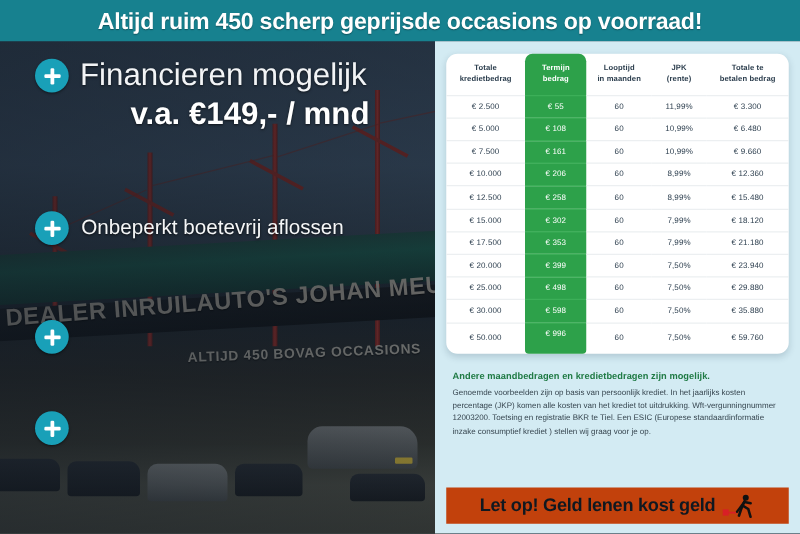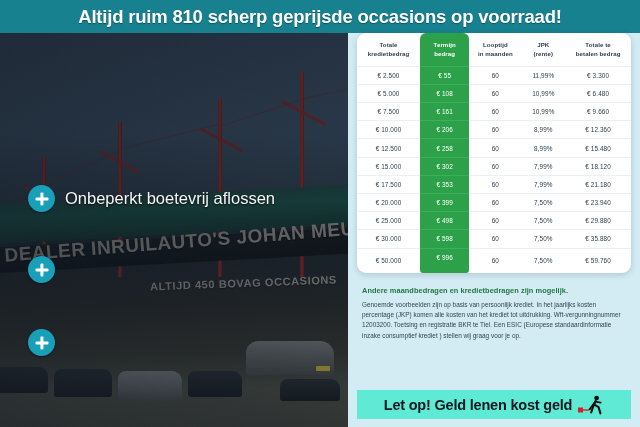--- a/index.html
+++ b/index.html
@@ -217,21 +217,21 @@
     width: 3.2px; height: 13px;
     transform: translate(-50%,-50%);
   }
 
   
   .right-panel {
     position: absolute;
     left: 348px; top: 33px;
     width: 292px; height: 394px;
     background: #d3ebf3;
-    padding: 0 9px 0 9px;
+    padding: 10px 9px 0 9px;
   }
 
   .table-card {
     background: #ffffff;
     border-radius: 9px;
     box-shadow: 0 2px 6px rgba(20,50,70,.18);
     padding: 0;
     overflow: visible;
     position: relative;
   }
@@ -293,21 +293,21 @@
     font-size: 6.4px;
     line-height: 1.62;
     color: #36454f;
     text-align: left;
   }
 
   .warn-bar {
     position: absolute;
     left: 9px; bottom: 8px;
     width: 274px; height: 29px;
-    background: #5eead4;
+    background: #c2410c;
     display: flex;
     align-items: center;
     justify-content: center;
     gap: 6px;
   }
   .warn-text {
     font-size: 14.5px;
     font-weight: bold;
     color: #101820;
     letter-spacing: -0.2px;
@@ -351,27 +351,34 @@
     <div class="car" style="left:118px;bottom:26px;width:64px;height:30px;"></div>
     <div class="car-dark" style="left:188px;bottom:30px;width:54px;height:26px;"></div>
     <div class="car" style="left:246px;bottom:52px;width:88px;height:34px;border-radius:12px 14px 4px 4px;"></div>
     <div class="plate" style="left:316px;bottom:56px;width:14px;height:5px;"></div>
     <div class="car-dark" style="left:280px;bottom:26px;width:60px;height:22px;"></div>
 
     <div class="photo-overlay"></div>
   </div>
 
   <div class="header-bar">
-    <div class="header-title">Altijd ruim 810 scherp geprijsde occasions op voorraad!</div>
+    <div class="header-title">Altijd ruim 450 scherp geprijsde occasions op voorraad!</div>
   </div>
 
   <div class="left-col">
 
-
-    <div class="bullet" style="top:152px;">
+    <div class="headline-block">
+      <div class="headline-row">
+        <span class="plus-icon"></span>
+        <span class="headline-1">Financieren mogelijk</span>
+      </div>
+      <div class="headline-2">v.a. €149,- / mnd</div>
+    </div>
+
+    <div class="bullet" style="top:136px;">
       <span class="plus-icon"></span>
       <span class="bullet-label">Onbeperkt boetevrij aflossen</span>
     </div>
 
     <div class="bullet" style="top:223px;">
       <span class="plus-icon"></span>
     </div>
 
     <div class="bullet" style="top:296px;">
       <span class="plus-icon"></span>

